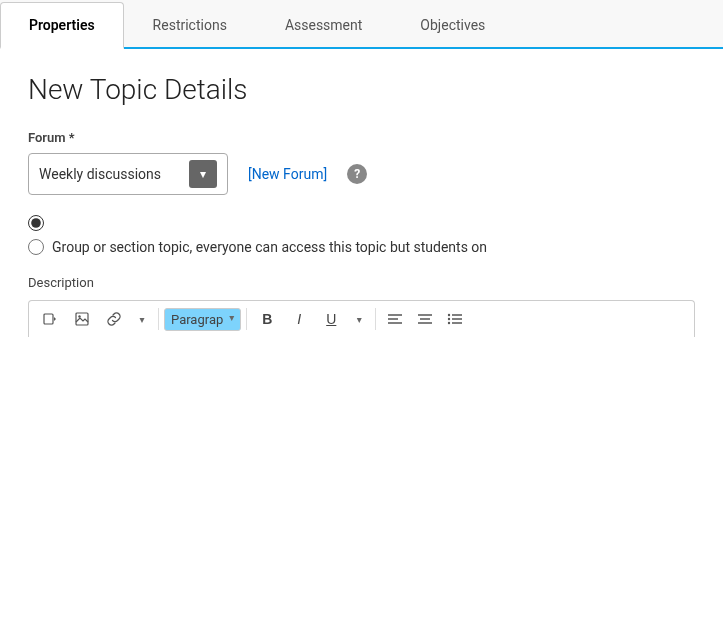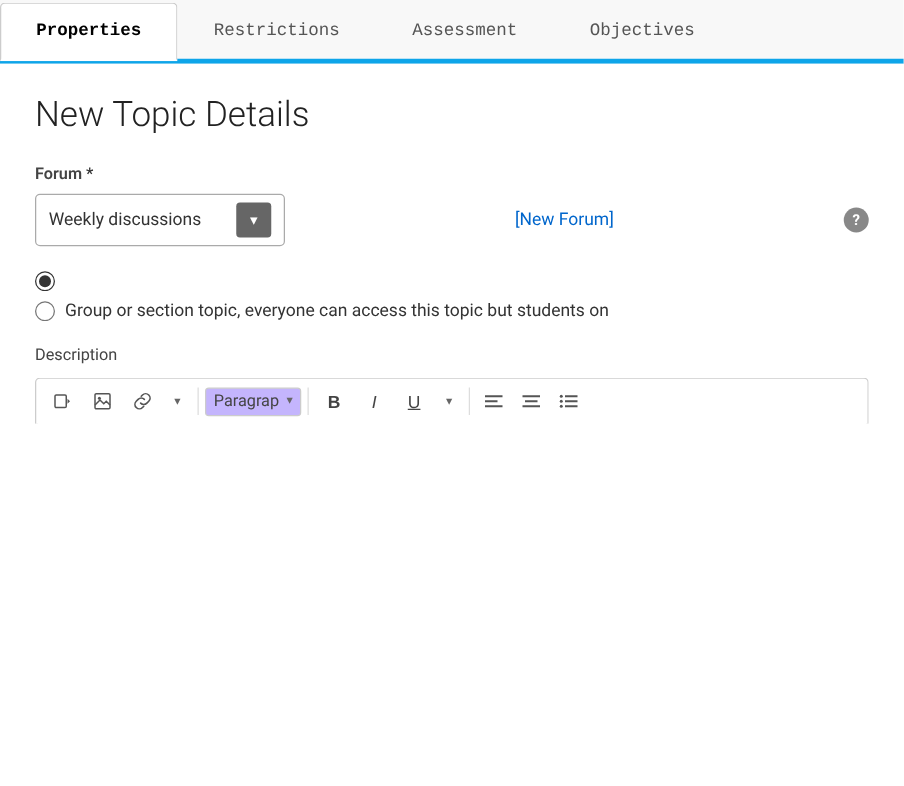--- a/index.html
+++ b/index.html
@@ -8,23 +8,22 @@
       font-size: 14px;
       background: #fff;
       color: #333;
       width: 723px;
       min-height: 629px;
     }
 
     
     .tabs {
       display: flex;
-      border-bottom: 4px solid #0ea5e9;
+      border-bottom: 2px solid #0ea5e9;
       background: #f8f8f8;
-      font-family: Liberation Mono, monospace;
     }
     .tab {
       padding: 14px 28px;
       cursor: pointer;
       font-size: 14px;
       color: #555;
       border: 1px solid transparent;
       position: relative;
       top: 2px;
     }
@@ -60,21 +59,20 @@
       content: " *";
       color: #333;
     }
 
     
     .forum-row {
       display: flex;
       align-items: center;
       gap: 20px;
       margin-bottom: 20px;
-      justify-content: space-between;
     }
 
     .forum-select-wrapper {
       display: flex;
       align-items: center;
       border: 1px solid #aaa;
       border-radius: 4px;
       background: #fff;
       padding: 6px 10px;
       min-width: 200px;
@@ -209,21 +207,21 @@
       margin: 0 3px;
     }
 
     .paragraph-select {
       display: flex;
       align-items: flex-start;
       border: 1px solid #ccc;
       border-radius: 3px;
       padding: 3px 6px;
       cursor: pointer;
-      background: #c4b5fd;
+      background: #7dd3fc;
       font-size: 13px;
       color: #444;
     }
     .paragraph-select .arrow {
       margin-left: 6px;
       font-size: 10px;
       color: #666;
     }
 
     .toolbar-dropdown-btn {

